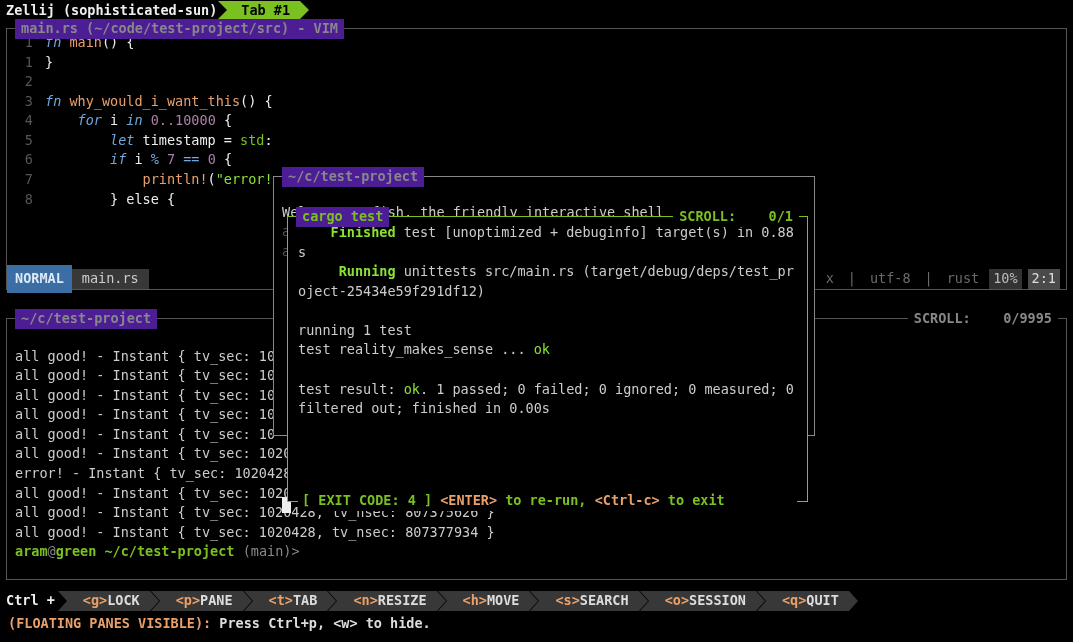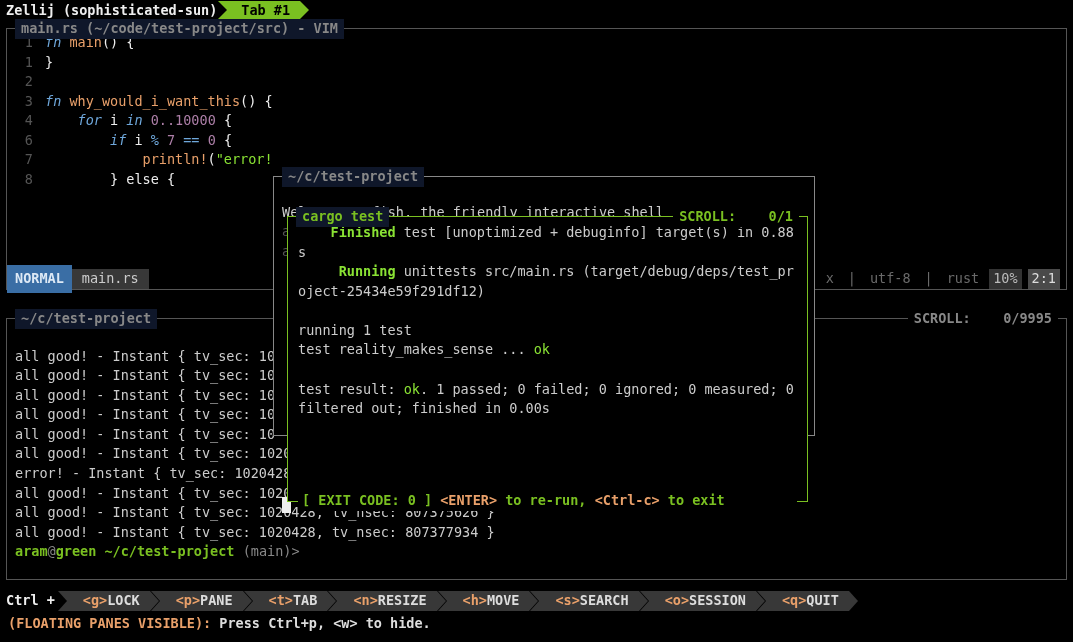--- a/index.html
+++ b/index.html
@@ -59,21 +59,21 @@
 
   
   .pane {
     position: absolute;
     border: 1px solid #7ac021;
   }
   .pane.dim { border-color: #555; }
   .pane-title {
     position: absolute;
     top: -10px; left: 8px;
-    background: #0f172a;
+    background: #4c1d95;
     padding: 0 6px;
     color: #888;
     font-weight: bold;
     white-space: nowrap;
   }
   .pane-title.green { color: #7ac021; }
 
   .editor {
     left: 6px; top: 28px; right: 6px; height: 262px;
     border-color: #555;
@@ -263,20 +263,21 @@
 </div>
 
 <div class="pane editor dim">
   <div class="pane-title">main.rs (~/code/test-project/src) - VIM</div>
   <div class="editor-inner">
     <div class="code-line"><span class="gutter">1</span><span class="kw">fn</span> <span class="fn">main</span><span class="ident">() {</span></div>
     <div class="code-line"><span class="gutter">1</span><span class="ident">}</span></div>
     <div class="code-line"><span class="gutter">2</span><span></span></div>
     <div class="code-line"><span class="gutter">3</span><span class="kw">fn</span> <span class="fn">why_would_i_want_this</span><span class="ident">() {</span></div>
     <div class="code-line"><span class="gutter">4</span>    <span class="kw">for</span> <span class="ident">i</span> <span class="kw">in</span> <span class="num">0..10000</span><span class="ident"> {</span></div>
+    <div class="code-line"><span class="gutter">5</span>        <span class="kw">let</span> <span class="ident">timestamp</span><span class="ident"> = </span><span class="mod">std</span><span class="ident">:</span></div>
     <div class="code-line"><span class="gutter">6</span>        <span class="kw">if</span> <span class="ident">i</span><span class="op"> % </span><span class="num">7</span><span class="op"> == </span><span class="num">0</span><span class="ident"> {</span></div>
     <div class="code-line"><span class="gutter">7</span>            <span class="fn">println!</span><span class="ident">(</span><span class="str">"error!</span></div>
     <div class="code-line"><span class="gutter">8</span>        <span class="ident">} else {</span></div>
   </div>
   <div class="statusline">
     <div class="status-mode">NORMAL</div>
     <div class="status-file">main.rs</div>
     <div class="status-spacer"></div>
     <div class="status-right">
       <span>x</span>
@@ -341,21 +342,21 @@
   </div>
   <div class="cargo-inner">    <span class="green-bright bold">Finished</span><span> test [unoptimized + debuginfo] target(s) in 0.88s</span>
      <span class="green-bright bold">Running</span><span> unittests src/main.rs (target/debug/deps/test_project-25434e59f291df12)</span>
 
 <span>running 1 test</span>
 <span>test reality_makes_sense ... </span><span class="green-bright">ok</span>
 
 <span>test result: </span><span class="green-bright">ok</span><span>. 1 passed; 0 failed; 0 ignored; 0 measured; 0 filtered out; finished in 0.00s</span>
 </div>
   <div class="cargo-exit-line">
-    <span>[ EXIT CODE: 0 ] </span><span class="orange">&lt;ENTER&gt;</span><span> to re-run, </span><span class="orange">&lt;Ctrl-c&gt;</span><span> to exit</span>
+    <span>[ EXIT CODE: 4 ] </span><span class="orange">&lt;ENTER&gt;</span><span> to re-run, </span><span class="orange">&lt;Ctrl-c&gt;</span><span> to exit</span>
   </div>
 </div>
 
 <div class="helpbar">
   <span class="help-prefix">Ctrl +</span>
   <span class="chip">
       <span class="k">&lt;g&gt;</span>
       <span> LOCK</span>
     </span>
   <span class="chip">

